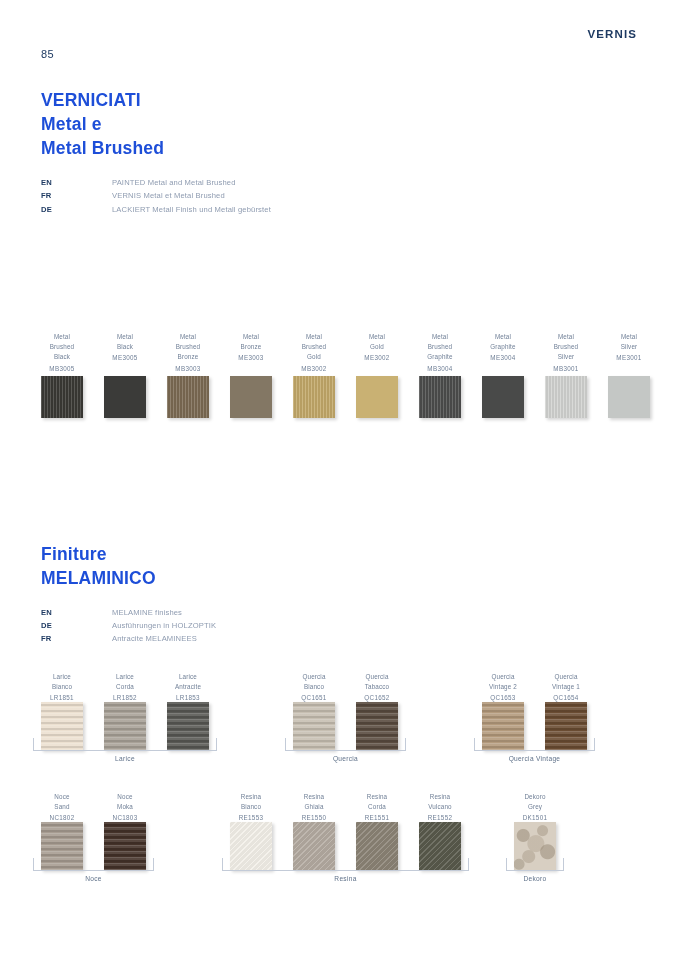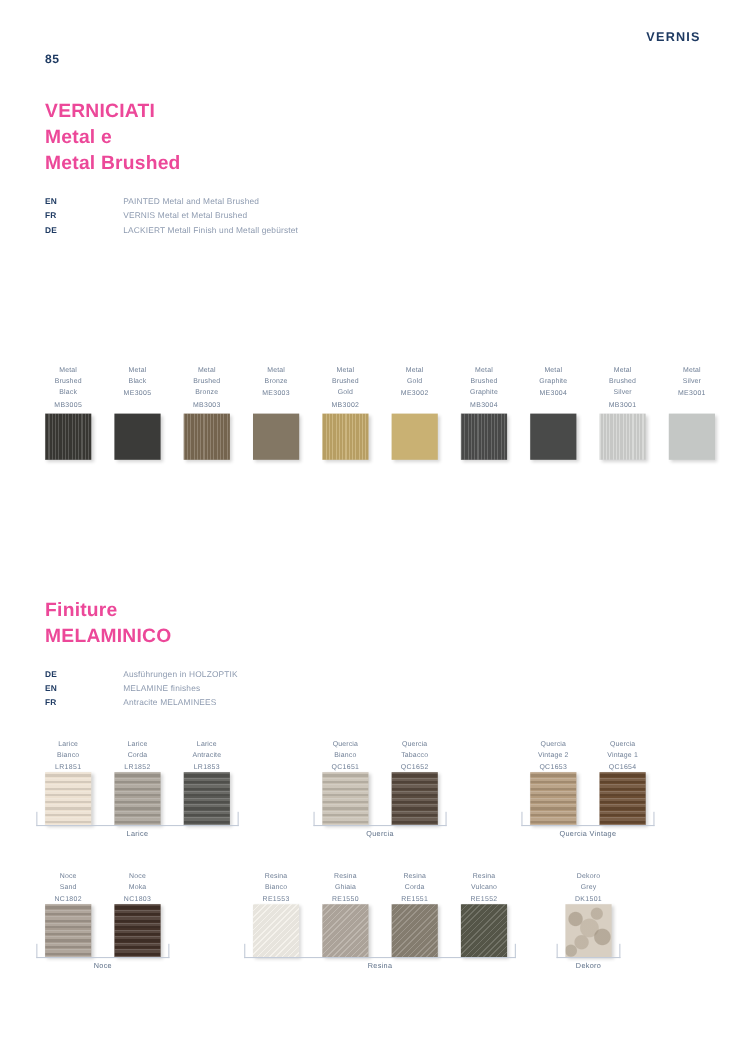--- a/index.html
+++ b/index.html
@@ -22,21 +22,21 @@
     top: 26px;
     left: 41px;
     right: 41px;
     height: 16px;
     display: flex;
     justify-content: space-between;
     align-items: center;
   }
   .page-number {
     font-size: 11px;
-    font-weight: bold;
+    font-weight: normal;
     letter-spacing: 0.4px;
     color: #1e3a62;
     margin-top: 40px;
   }
   .brand-logo {
     font-size: 11.5px;
     font-weight: bold;
     letter-spacing: 1.1px;
     color: #1e3a62;
   }
@@ -46,21 +46,21 @@
     position: absolute;
     left: 41px;
     right: 41px;
   }
   .section-title {
     margin: 0;
     font-size: 17.5px;
     font-weight: bold;
     line-height: 1.38;
     letter-spacing: 0.2px;
-    color: #ec4899;
+    color: #1d4ed8;
   }
   .section-title .ln { display: block; }
 
   .lang-block {
     margin-top: 16px;
     font-size: 7.6px;
     line-height: 1.72;
     color: #8a97ac;
     letter-spacing: 0.15px;
   }
@@ -293,24 +293,24 @@
     </div>
   </div>
 
 <div class="section" id="section-melaminico" style="top:542px;">
   <h1 class="section-title">
     <span class="ln">Finiture</span>
     <span class="ln">MELAMINICO</span>
   </h1>
   <div class="lang-block">
     <span class="lang-row">
+      <span class="lang-code">EN</span><span class="lang-text">MELAMINE finishes</span>
+    </span>
+    <span class="lang-row">
       <span class="lang-code">DE</span><span class="lang-text">Ausführungen in HOLZOPTIK</span>
-    </span>
-    <span class="lang-row">
-      <span class="lang-code">EN</span><span class="lang-text">MELAMINE finishes</span>
     </span>
     <span class="lang-row">
       <span class="lang-code">FR</span><span class="lang-text">Antracite MELAMINEES</span>
     </span>
   </div>
 </div>
 
 <div class="swatch-row" id="melamine-row-1" style="top:672px;">
     <div class="swatch" style="left: 0px;">
       <div class="swatch-caption" style="height: 30px;">

